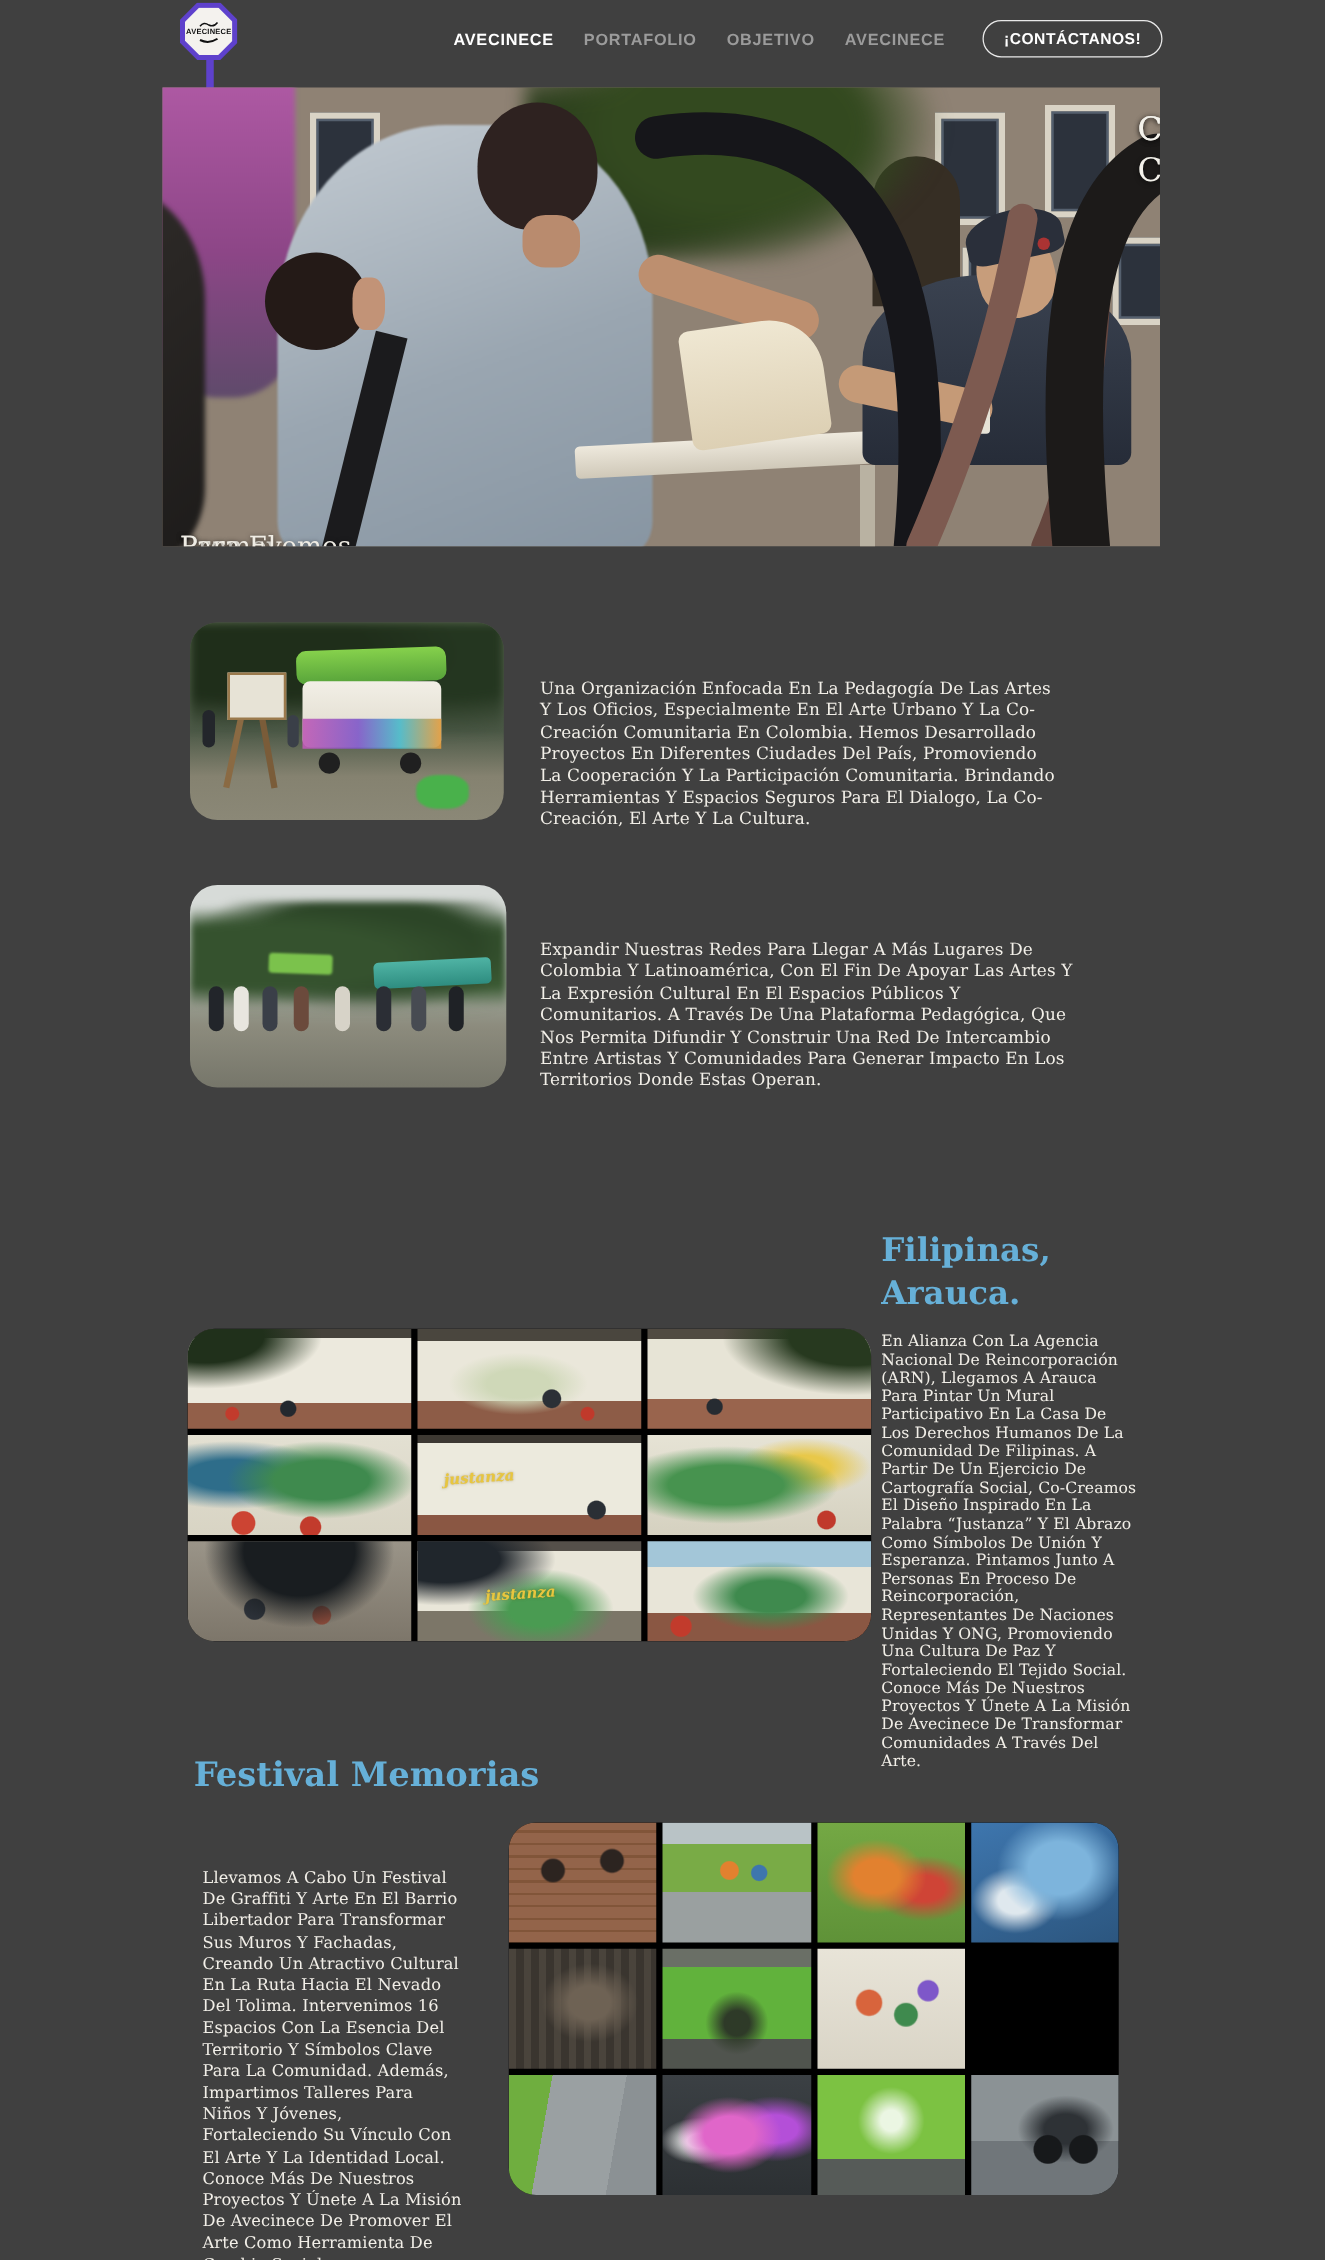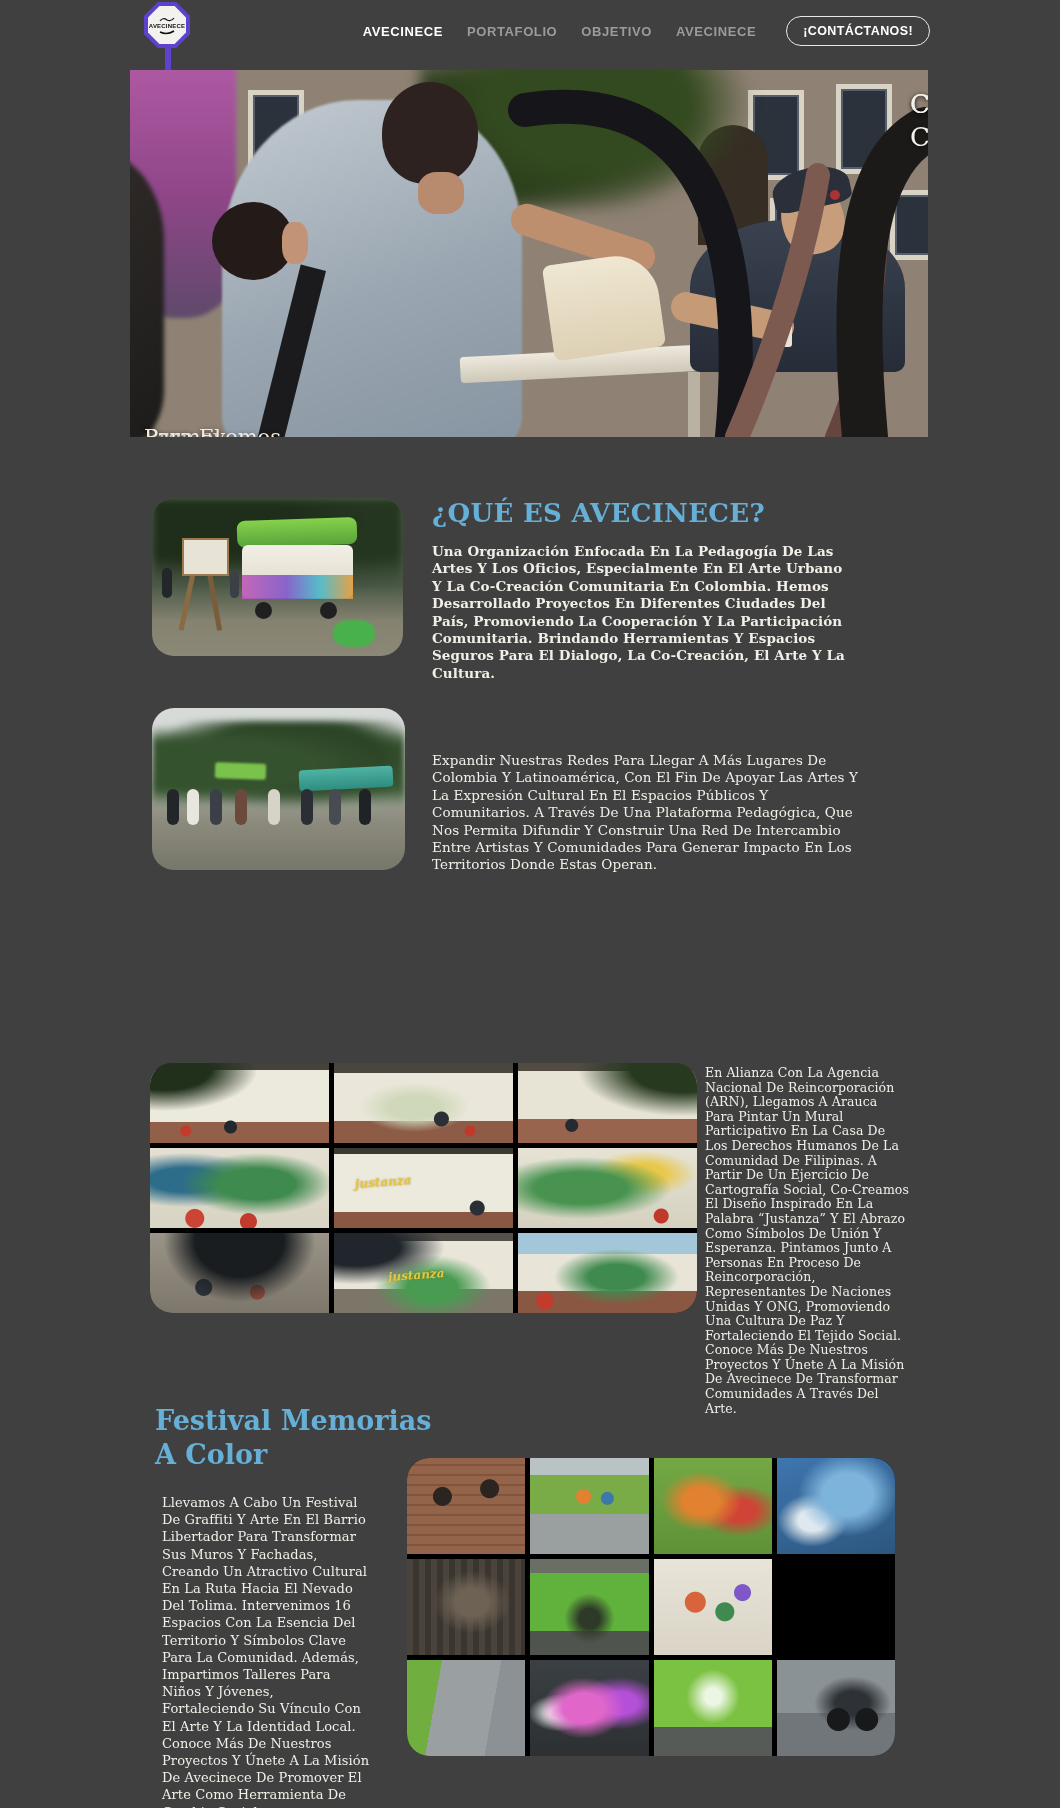--- a/index.html
+++ b/index.html
@@ -66,21 +66,21 @@
      background:linear-gradient(180deg,rgba(0,0,0,.20),rgba(0,0,0,0) 28% 62%,rgba(0,0,0,.30));}
   .hero-title{top:18px;right:18px;text-align:right;font-size:26px;line-height:33px;color:#f3f1ea;
      text-shadow:0 1px 4px rgba(0,0,0,.55);}
   .hero-sub{left:14px;bottom:12px;font-size:21px;line-height:25px;color:#efece4;
      text-shadow:0 1px 4px rgba(0,0,0,.6);}
   
   .sec-title{position:absolute;margin:0;font-size:26px;font-weight:bold;color:#66b0d8;letter-spacing:.3px;}
   .thumb{position:absolute;border-radius:22px;overflow:hidden;}
   .thumb *{position:absolute;}
   .body-text{position:absolute;margin:0;color:#f2efe8;font-size:13.5px;line-height:17.4px;letter-spacing:.1px;}
-  .bold{font-weight:bold;}
+  .bold{font-weight:normal;}
   
   .art-cart{left:152px;top:498px;width:251px;height:158px;background:linear-gradient(#5c6b52,#4c5947 55%,#858270 78%,#8b8877);}
   .foliage{left:0;right:0;top:0;height:62%;filter:blur(4px);
      background:radial-gradient(ellipse at 15% 25%,#1f2e1a 0 35%,transparent 60%),
                 radial-gradient(ellipse at 80% 12%,#243620 0 40%,transparent 65%),
                 radial-gradient(ellipse at 50% 0%,#2c4423 0 30%,transparent 55%);}
   .cart-awn{left:34%;top:13%;width:48%;height:17%;background:linear-gradient(#86d14c,#57a33a);border-radius:8px;transform:rotate(-2deg);}
   .cart-body{left:36%;top:30%;width:44%;height:33%;background:linear-gradient(#f2efe6,#ddd8ca);border-radius:6px;}
   .cart-art{left:36%;top:49%;width:44%;height:15%;opacity:.9;
      background:linear-gradient(90deg,#c05ab5,#7e57c9 40%,#47b8c9 70%,#e39b3b);}
@@ -228,59 +228,61 @@
     <div class="easel-top"></div>
     <div class="cart-awn"></div>
     <div class="cart-body"></div>
     <div class="cart-art"></div>
     <div class="cart-wheel"></div>
     <div class="cart-wheel c2"></div>
     <div class="green-bag"></div>
     <div class="figA"></div>
     <div class="figB"></div>
   </div>
-  <h2 class="sec-title" style="left:432px;top:498px;">¿QUÉ ES AVECINECE?</h2>
   <p class="body-text bold" style="left:432px;top:543px;width:418px;">Una Organización Enfocada En La Pedagogía De Las Artes Y Los Oficios, Especialmente En El Arte Urbano Y La Co-Creación Comunitaria En Colombia. Hemos Desarrollado Proyectos En Diferentes Ciudades Del País, Promoviendo La Cooperación Y La Participación Comunitaria. Brindando Herramientas Y Espacios Seguros Para El Dialogo, La Co-Creación, El Arte Y La Cultura.</p>
 
   <div class="thumb art-park">
     <div class="trees2"></div>
     <div class="canopy2"></div>
     <div class="canopy"></div>
     <div class="pr pr1"></div>
     <div class="pr pr2"></div>
     <div class="pr pr3"></div>
     <div class="pr pr4"></div>
     <div class="pr pr5"></div>
     <div class="pr pr6"></div>
     <div class="pr pr7"></div>
     <div class="pr pr8"></div>
   </div>
   <p class="body-text" style="left:432px;top:752px;width:432px;">Expandir Nuestras Redes Para Llegar A Más Lugares De Colombia Y Latinoamérica, Con El Fin De Apoyar Las Artes Y La Expresión Cultural En El Espacios Públicos Y Comunitarios. A Través De Una Plataforma Pedagógica, Que Nos Permita Difundir Y Construir Una Red De Intercambio Entre Artistas Y Comunidades Para Generar Impacto En Los Territorios Donde Estas Operan.</p>
 
 
+  <h3 class="col-title" style="left:705px;top:984px;">
+    <span style="display:block">Filipinas,</span>
+    <span style="display:block">Arauca.</span>
+  </h3>
   <p class="col-body" style="left:705px;top:1066px;width:205px;line-height:14.6px;">En Alianza Con La Agencia Nacional De Reincorporación (ARN), Llegamos A Arauca Para Pintar Un Mural Participativo En La Casa De Los Derechos Humanos De La Comunidad De Filipinas. A Partir De Un Ejercicio De Cartografía Social, Co-Creamos El Diseño Inspirado En La Palabra “Justanza” Y El Abrazo Como Símbolos De Unión Y Esperanza. Pintamos Junto A Personas En Proceso De Reincorporación, Representantes De Naciones Unidas Y ONG, Promoviendo Una Cultura De Paz Y Fortaleciendo El Tejido Social. Conoce Más De Nuestros Proyectos Y Únete A La Misión De Avecinece De Transformar Comunidades A Través Del Arte.</p>
   <div class="pgrid fgrid">
     <div class="f1"></div>
     <div class="f2"></div>
     <div class="f3"></div>
     <div class="f4"></div>
     <div class="f5">
       <span class="mural-word">justanza</span>
     </div>
     <div class="f6"></div>
     <div class="f7"></div>
     <div class="f8">
       <span class="mural-word" style="top:44%;left:30%;">justanza</span>
     </div>
     <div class="f9"></div>
   </div>
 
   <h3 class="col-title" style="left:155px;top:1404px;font-size:27px;">
     <span style="display:block">Festival Memorias</span>
-    <span style="display:block">A Color</span>
   </h3>
   <p class="col-body" style="left:162px;top:1494px;width:208px;line-height:17.2px;font-size:13px;">Llevamos A Cabo Un Festival De Graffiti Y Arte En El Barrio Libertador Para Transformar Sus Muros Y Fachadas, Creando Un Atractivo Cultural En La Ruta Hacia El Nevado Del Tolima. Intervenimos 16 Espacios Con La Esencia Del Territorio Y Símbolos Clave Para La Comunidad. Además, Impartimos Talleres Para Niños Y Jóvenes, Fortaleciendo Su Vínculo Con El Arte Y La Identidad Local. Conoce Más De Nuestros Proyectos Y Únete A La Misión De Avecinece De Promover El Arte Como Herramienta De Cambio Social.</p>
   <div class="pgrid vgrid">
     <div class="v1"></div>
     <div class="v2"></div>
     <div class="v3"></div>
     <div class="v4"></div>
     <div class="v5"></div>
     <div class="v6"></div>
     <div class="v7"></div>

